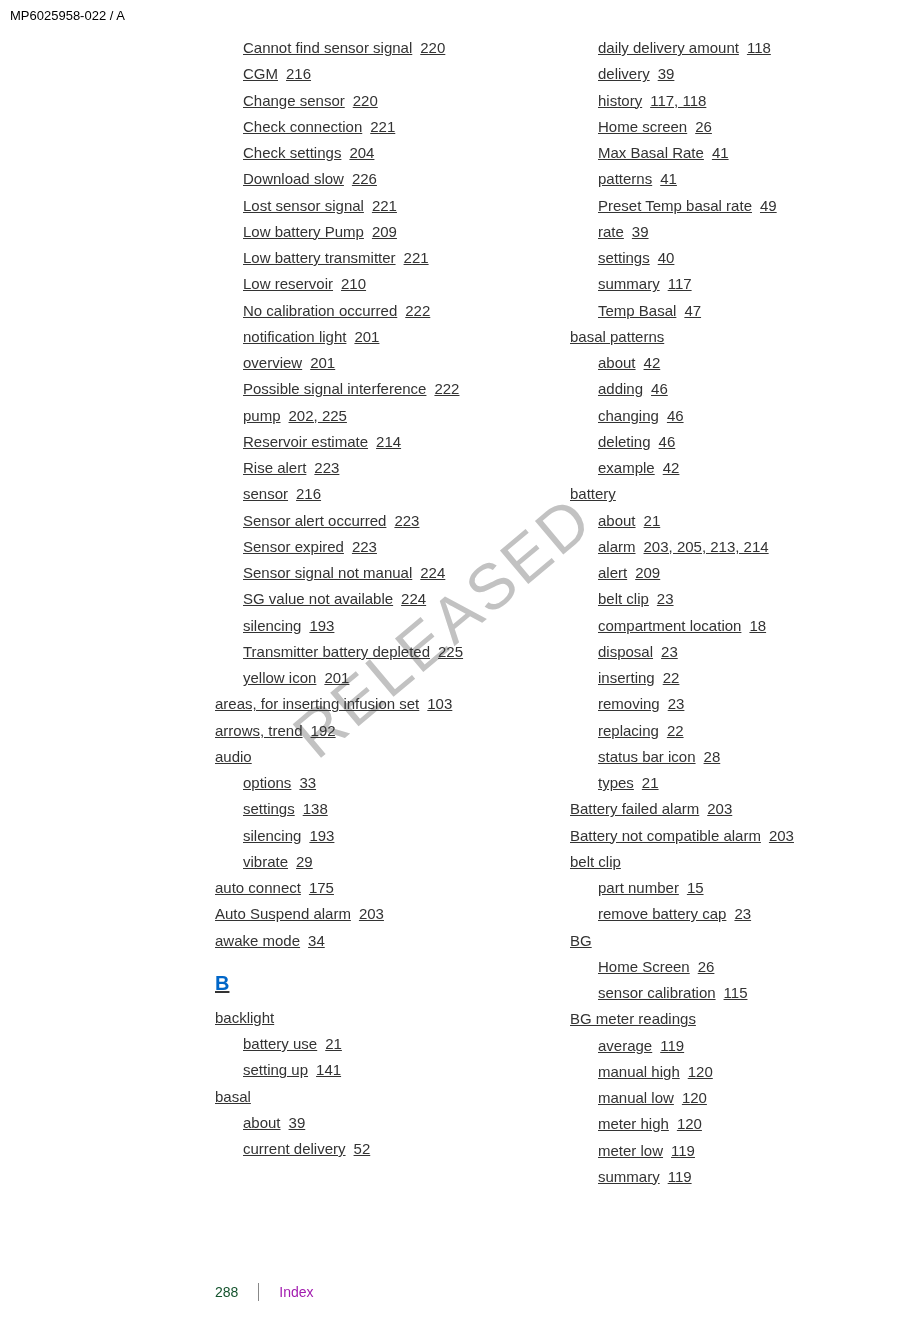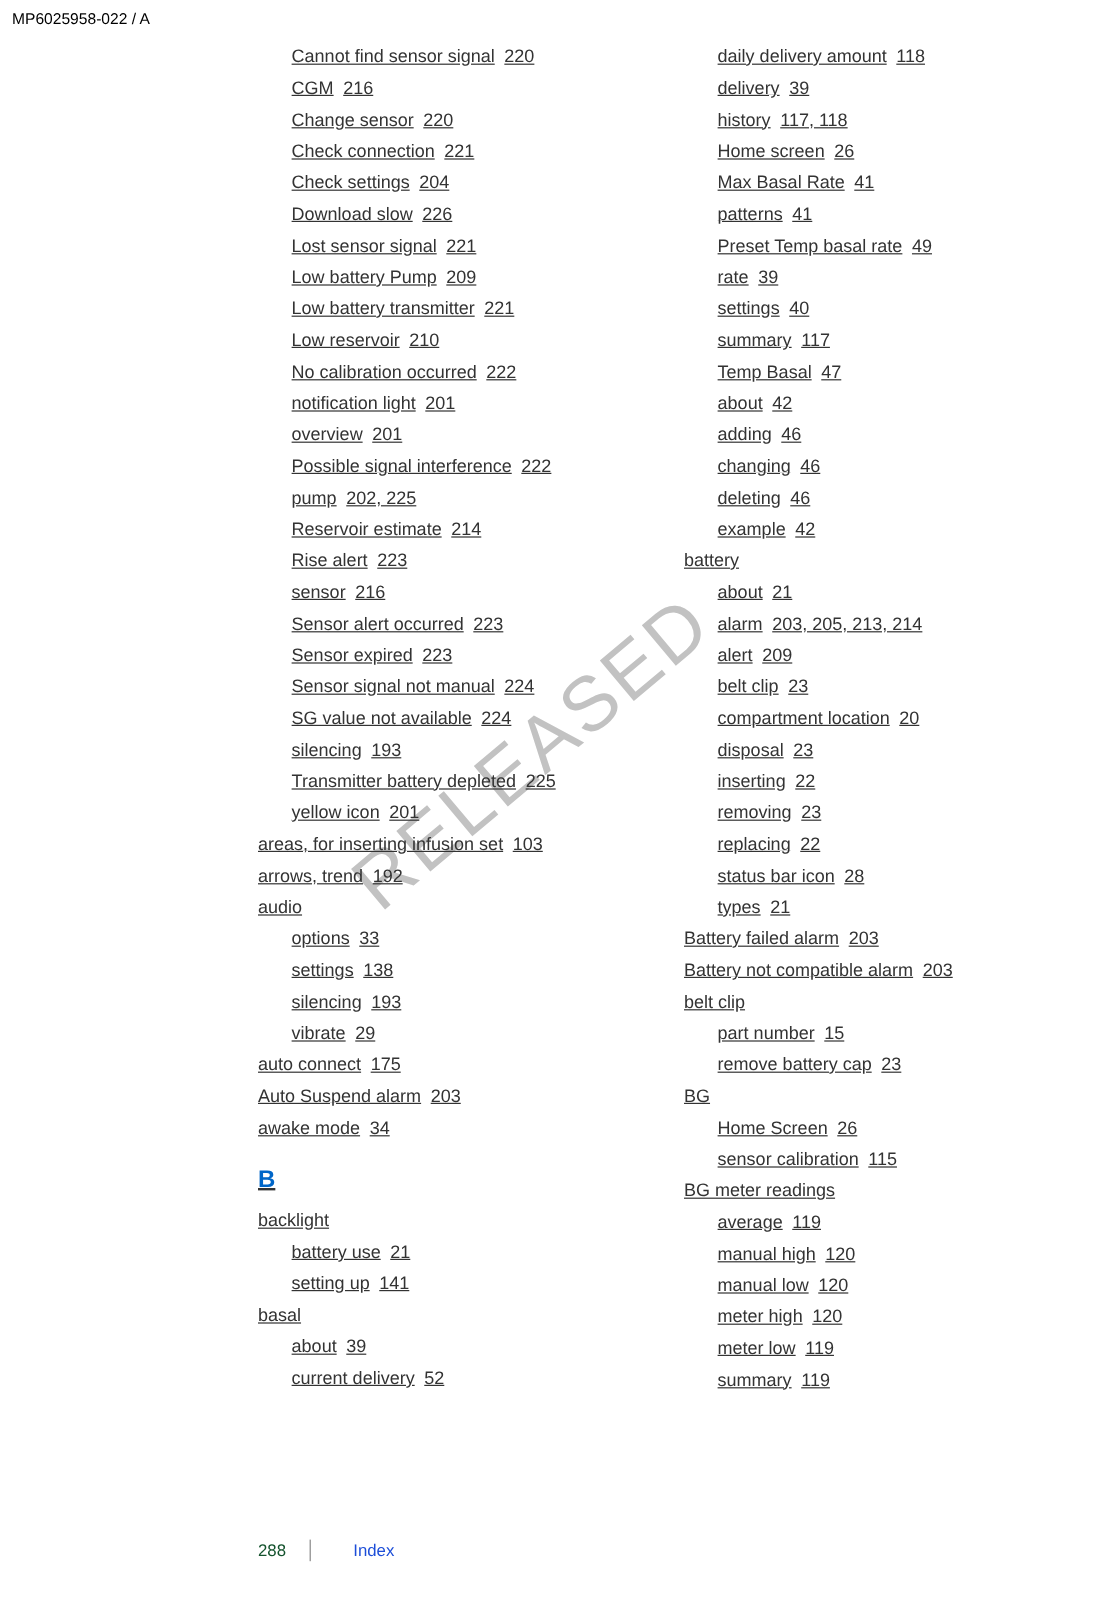--- a/index.html
+++ b/index.html
@@ -70,21 +70,21 @@
       gap: 20px;
       font-size: 14px;
       color: #333;
     }
     .footer-divider {
       width: 1px;
       height: 18px;
       background: #888;
     }
     .page-num { color: #14532d; }
-    .section-name { color: #1d4ed8; margin-left: 15px; }
+    .section-name { color: #a21caf; }
   </style>
 </head>
 <body>
 
 <div class="header">MP6025958-022 / A</div>
 
 <div class="watermark">RELEASED</div>
 
 <div class="content">
   <div class="col" id="col-0">
@@ -136,31 +136,32 @@
       <div class="entry level-1"><span class="term">delivery</span><span class="pages">39</span></div>
       <div class="entry level-1"><span class="term">history</span><span class="pages">117, 118</span></div>
       <div class="entry level-1"><span class="term">Home screen</span><span class="pages">26</span></div>
       <div class="entry level-1"><span class="term">Max Basal Rate</span><span class="pages">41</span></div>
       <div class="entry level-1"><span class="term">patterns</span><span class="pages">41</span></div>
       <div class="entry level-1"><span class="term">Preset Temp basal rate</span><span class="pages">49</span></div>
       <div class="entry level-1"><span class="term">rate</span><span class="pages">39</span></div>
       <div class="entry level-1"><span class="term">settings</span><span class="pages">40</span></div>
       <div class="entry level-1"><span class="term">summary</span><span class="pages">117</span></div>
       <div class="entry level-1"><span class="term">Temp Basal</span><span class="pages">47</span></div>
+      <div class="entry level-0"><span class="term">basal patterns</span></div>
       <div class="entry level-1"><span class="term">about</span><span class="pages">42</span></div>
       <div class="entry level-1"><span class="term">adding</span><span class="pages">46</span></div>
       <div class="entry level-1"><span class="term">changing</span><span class="pages">46</span></div>
       <div class="entry level-1"><span class="term">deleting</span><span class="pages">46</span></div>
       <div class="entry level-1"><span class="term">example</span><span class="pages">42</span></div>
       <div class="entry level-0"><span class="term">battery</span></div>
       <div class="entry level-1"><span class="term">about</span><span class="pages">21</span></div>
       <div class="entry level-1"><span class="term">alarm</span><span class="pages">203, 205, 213, 214</span></div>
       <div class="entry level-1"><span class="term">alert</span><span class="pages">209</span></div>
       <div class="entry level-1"><span class="term">belt clip</span><span class="pages">23</span></div>
-      <div class="entry level-1"><span class="term">compartment location</span><span class="pages">20</span></div>
+      <div class="entry level-1"><span class="term">compartment location</span><span class="pages">18</span></div>
       <div class="entry level-1"><span class="term">disposal</span><span class="pages">23</span></div>
       <div class="entry level-1"><span class="term">inserting</span><span class="pages">22</span></div>
       <div class="entry level-1"><span class="term">removing</span><span class="pages">23</span></div>
       <div class="entry level-1"><span class="term">replacing</span><span class="pages">22</span></div>
       <div class="entry level-1"><span class="term">status bar icon</span><span class="pages">28</span></div>
       <div class="entry level-1"><span class="term">types</span><span class="pages">21</span></div>
       <div class="entry level-0"><span class="term">Battery failed alarm</span><span class="pages">203</span></div>
       <div class="entry level-0"><span class="term">Battery not compatible alarm</span><span class="pages">203</span></div>
       <div class="entry level-0"><span class="term">belt clip</span></div>
       <div class="entry level-1"><span class="term">part number</span><span class="pages">15</span></div>

